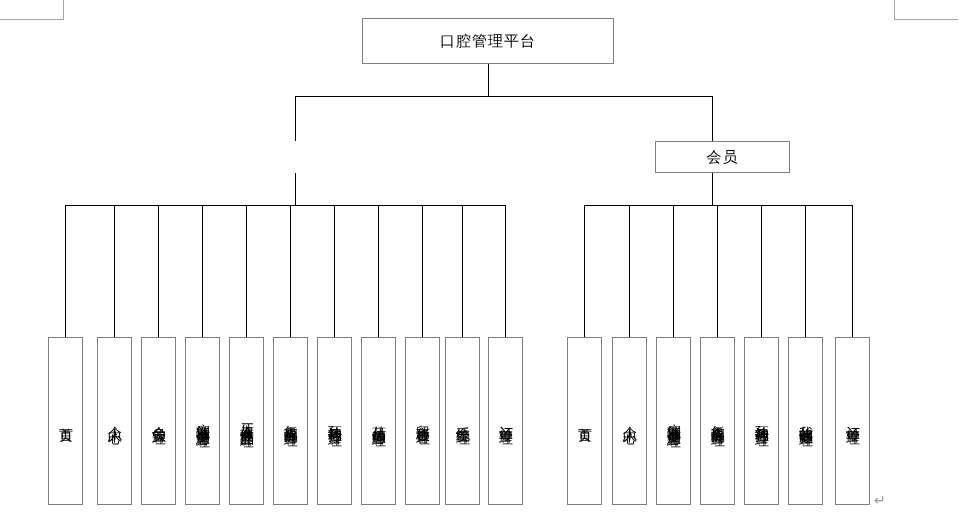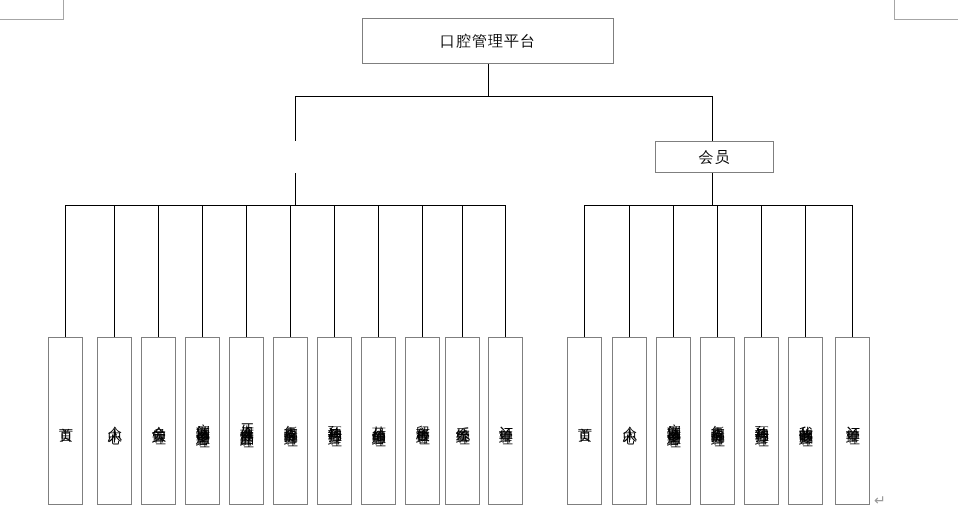--- a/index.html
+++ b/index.html
@@ -93,21 +93,21 @@
 
   <div class="node node-h" id="root-node" style="left:362px; top:18px; width:252px; height:46px;">
     <span>口腔管理平台</span>
   </div>
 
   <div class="line line-v" style="left:488px; top:64px; height:32px;"></div>
   <div class="line line-h" style="left:295px; top:96px; width:418px;"></div>
   <div class="line line-v" style="left:295px; top:96px; height:45px;"></div>
   <div class="line line-v" style="left:712px; top:96px; height:45px;"></div>
 
-  <div class="node node-h" style="left:655px; top:141px; width:119px; height:32px;">
+  <div class="node node-h" style="left:655px; top:141px; width:135px; height:32px;">
     <span>会员</span>
   </div>
 
   <div class="line line-v" style="left:295px; top:173px; height:32px;"></div>
   <div class="line line-h" style="left:65px; top:205px; width:441px;"></div>
 
   <div class="line line-v" style="left:712px; top:173px; height:32px;"></div>
   <div class="line line-h" style="left:584px; top:205px; width:269px;"></div>
 
   <div class="line line-v" style="left:65px;  top:205px; height:132px;"></div>

